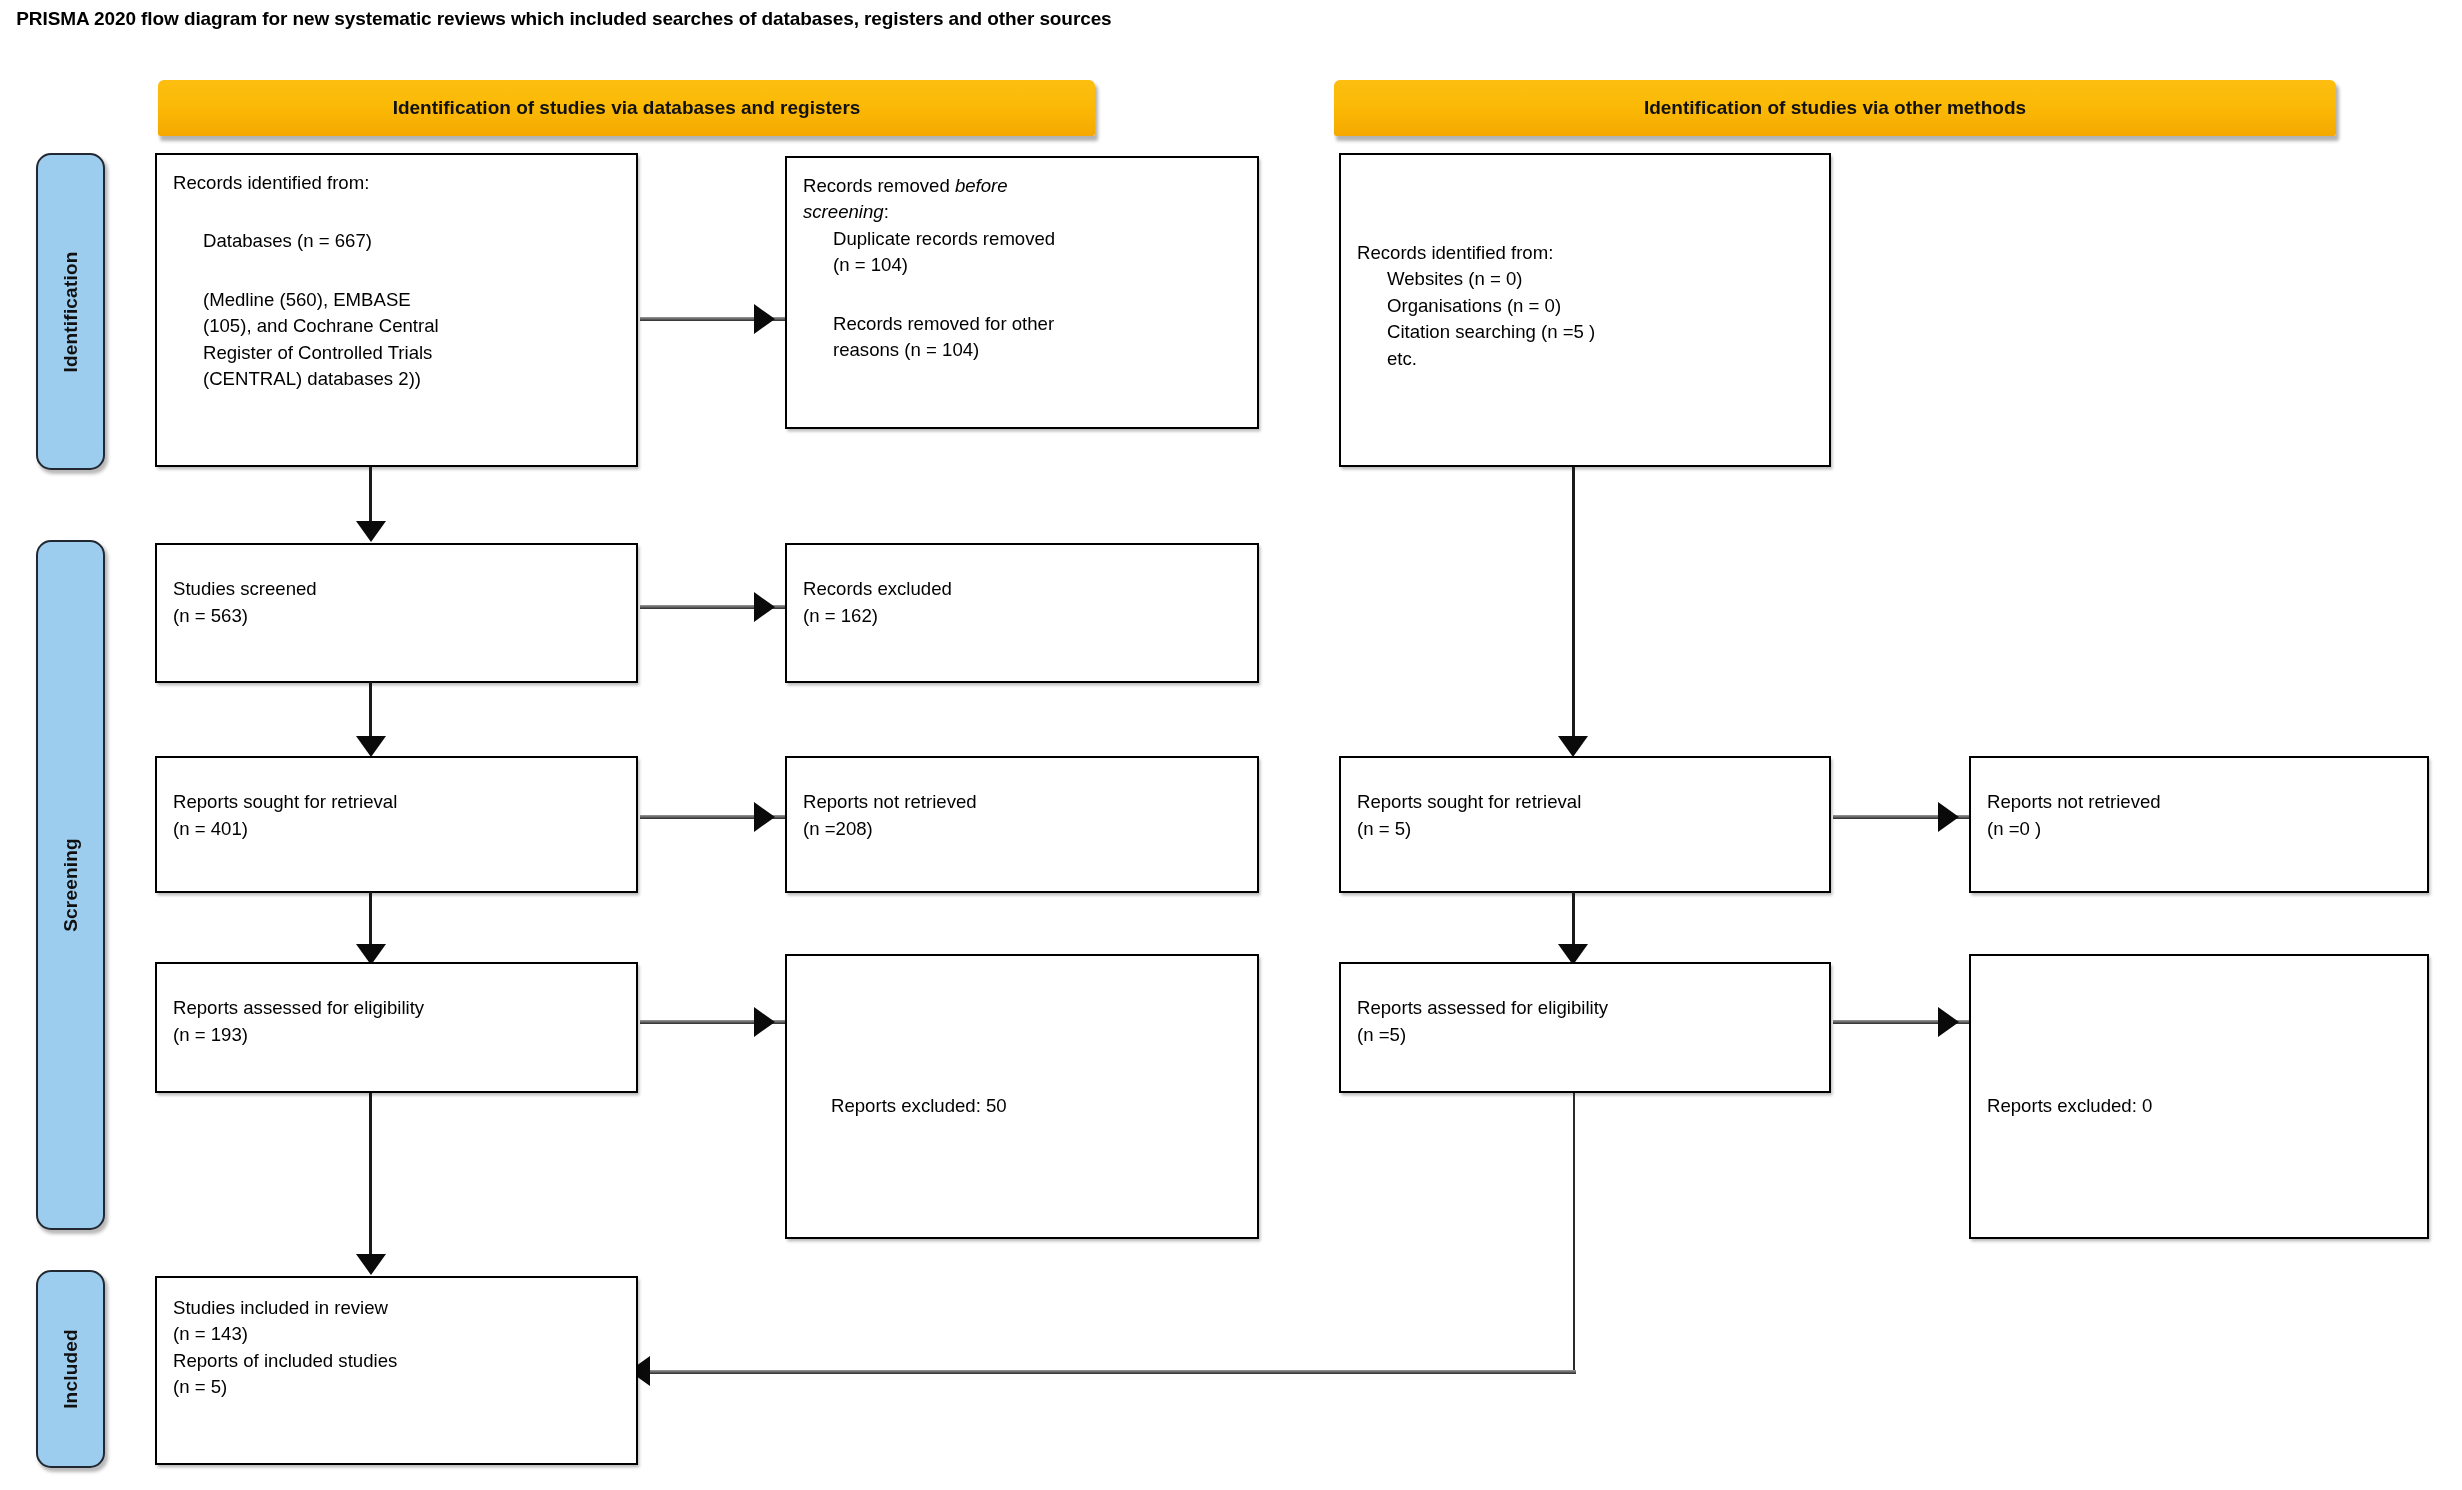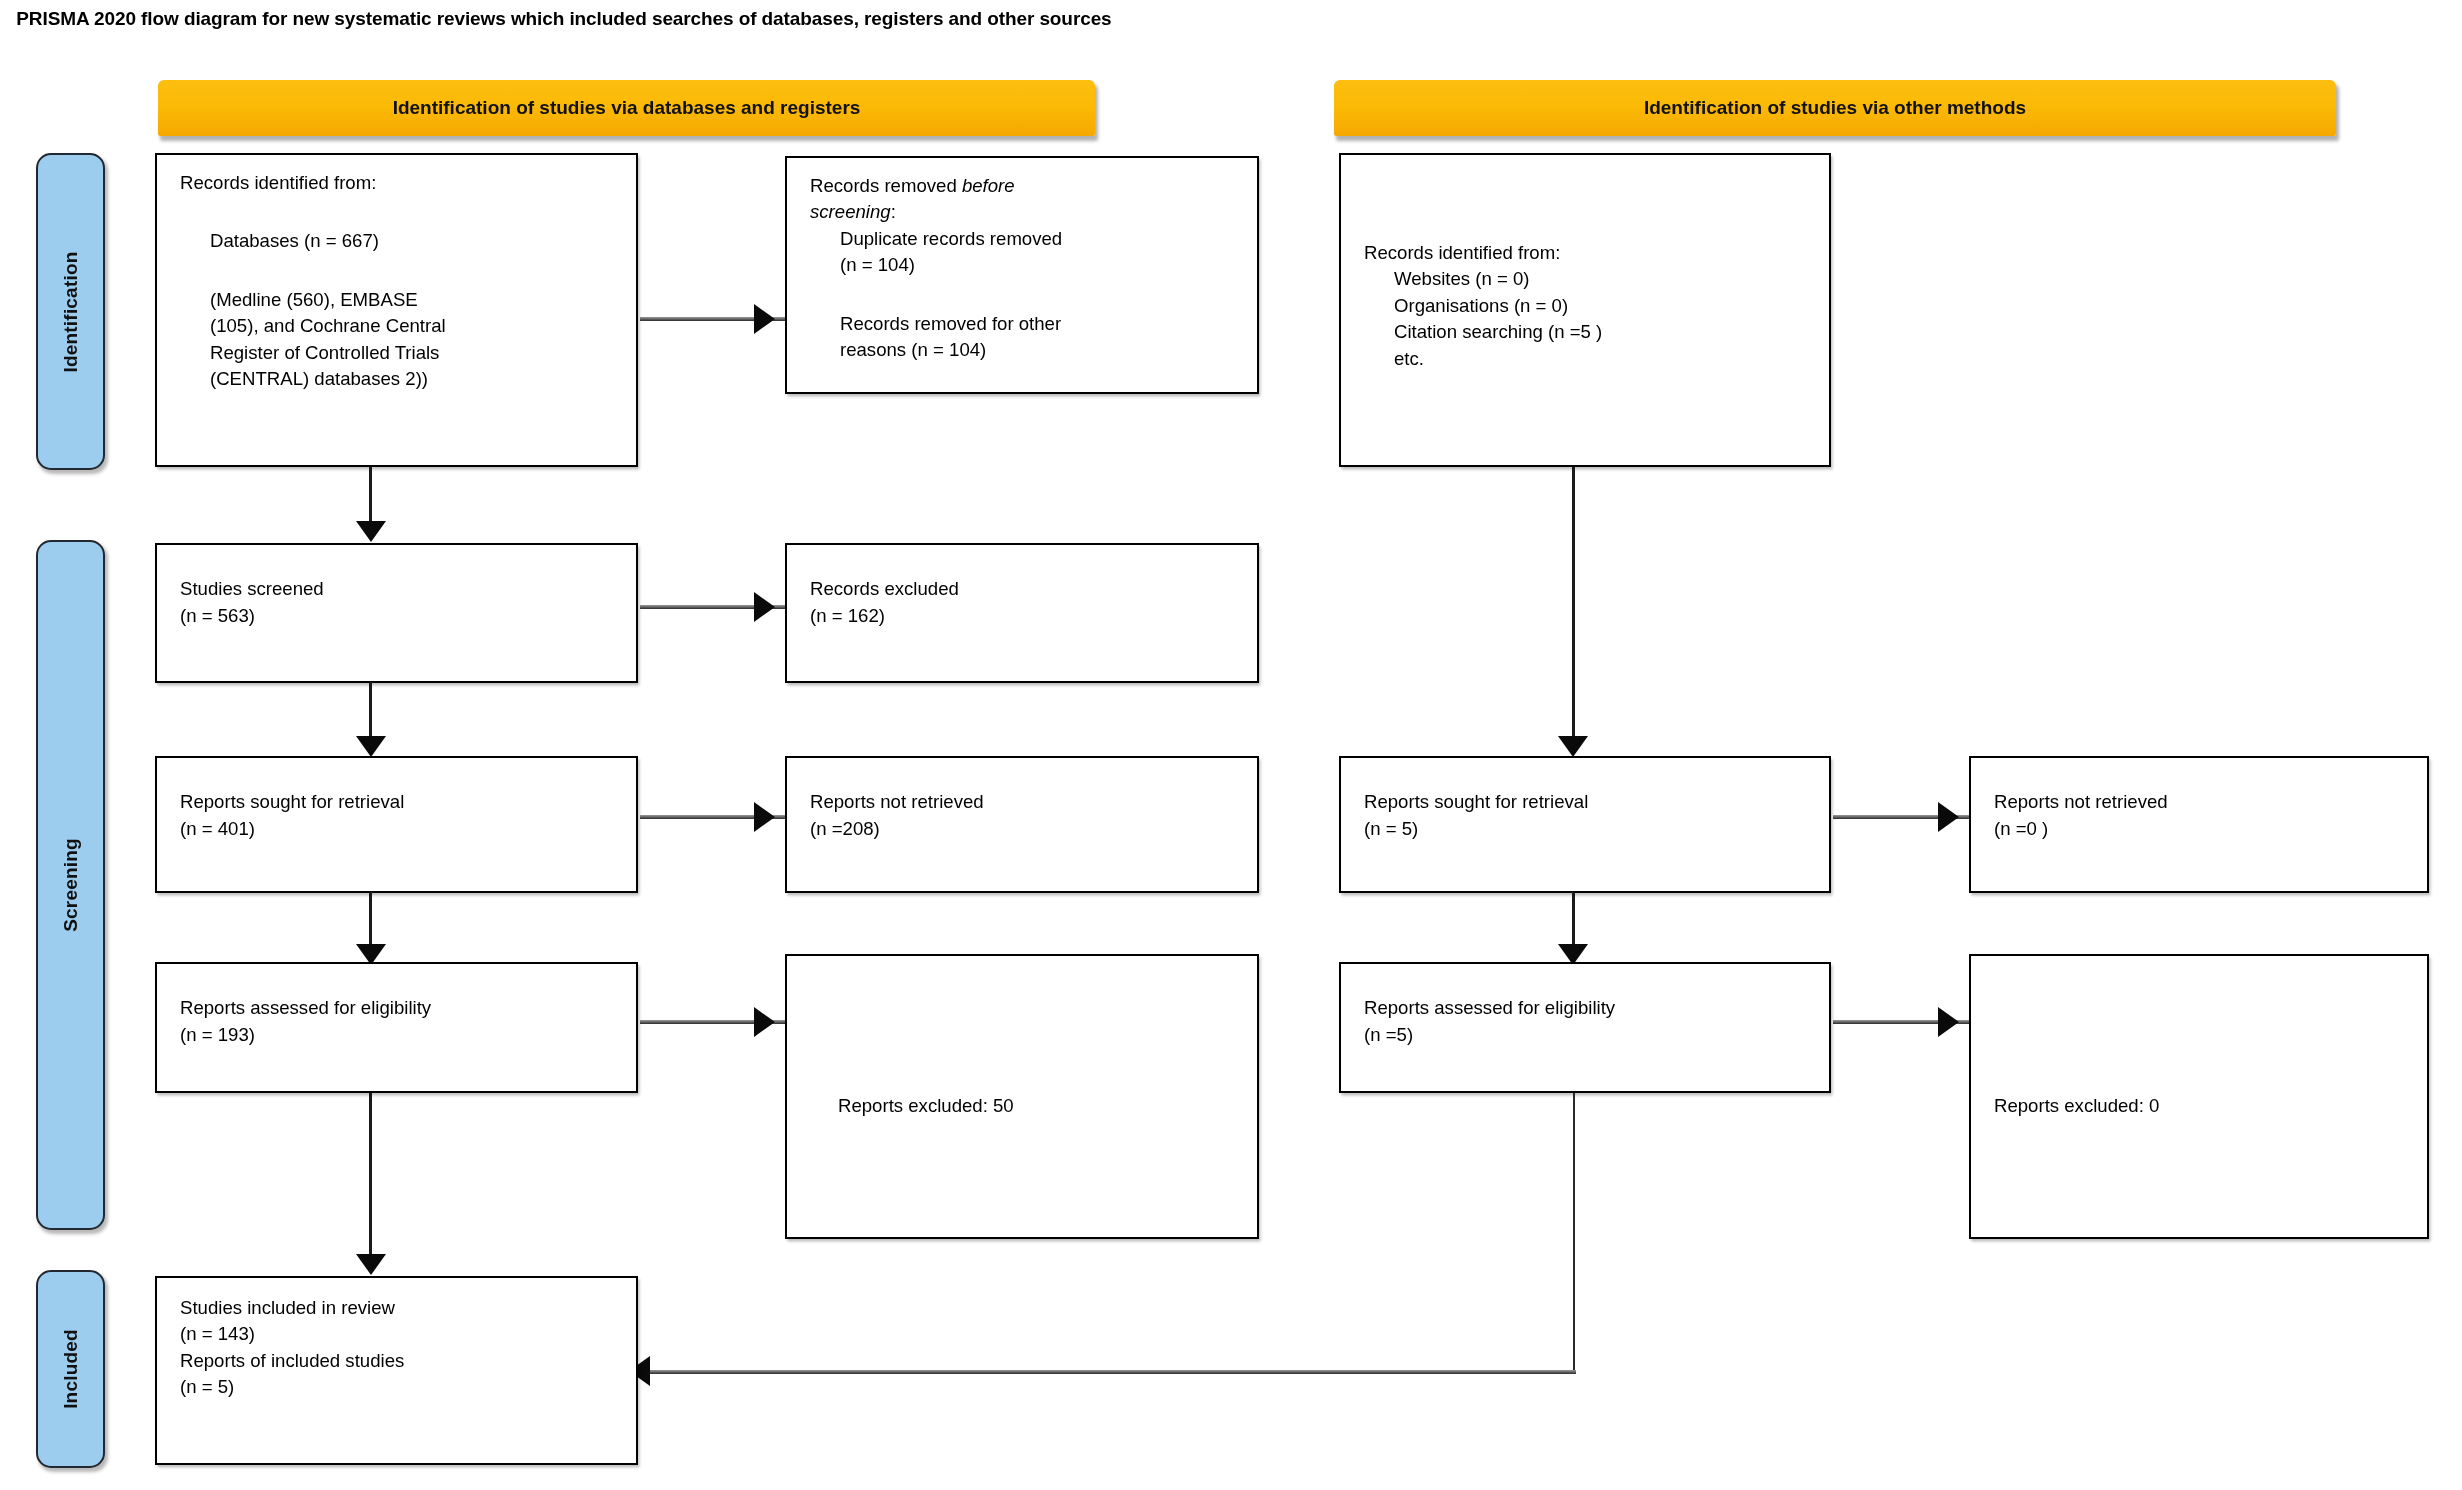--- a/index.html
+++ b/index.html
@@ -63,21 +63,21 @@
     letter-spacing: 0.2px;
   }
 
   
   .box {
     position: absolute;
     background: #ffffff;
     border: 2.3px solid #000000;
     box-sizing: border-box;
     box-shadow: 2.3px 2.9px 2.9px rgba(0,0,0,0.28);
-    padding: 15px 23px;
+    padding: 15px 16px;
     font-size: 18.6px;
     line-height: 1.42;
     color: #000000;
   }
   .box p {
     margin: 0;
     white-space: pre-wrap;
   }
   .box p.gap { margin-top: 32px; }
   .box p.indent { padding-left: 30px; }
@@ -146,21 +146,21 @@
     <p class="gap indent">Databases (n = 667)</p>
     <p class="gap indent">(Medline (560), EMBASE
 (105), and Cochrane Central
 Register of Controlled Trials
 (CENTRAL) databases 2))</p>
   </div>
 
   <div class="hline" style="left:640px; top:317px; width:146px;"></div>
   <div class="arrow-r" style="left:754px; top:304px;"></div>
 
-  <div class="box" style="left:785px; top:156px; width:474px; height:238px;">
+  <div class="box" style="left:785px; top:156px; width:474px; height:273px;">
     <p><span>Records removed </span><span class="ital">before</span></p>
     <p><span class="ital">screening</span><span>:</span></p>
     <p class="indent">Duplicate records removed
 (n = 104)</p>
     <p class="gap indent">Records removed for other
 reasons (n = 104)</p>
   </div>
 
   <div class="box" style="left:1339px; top:153px; width:492px; height:314px;">
     <p style="margin-top:70px;">Records identified from:</p>

